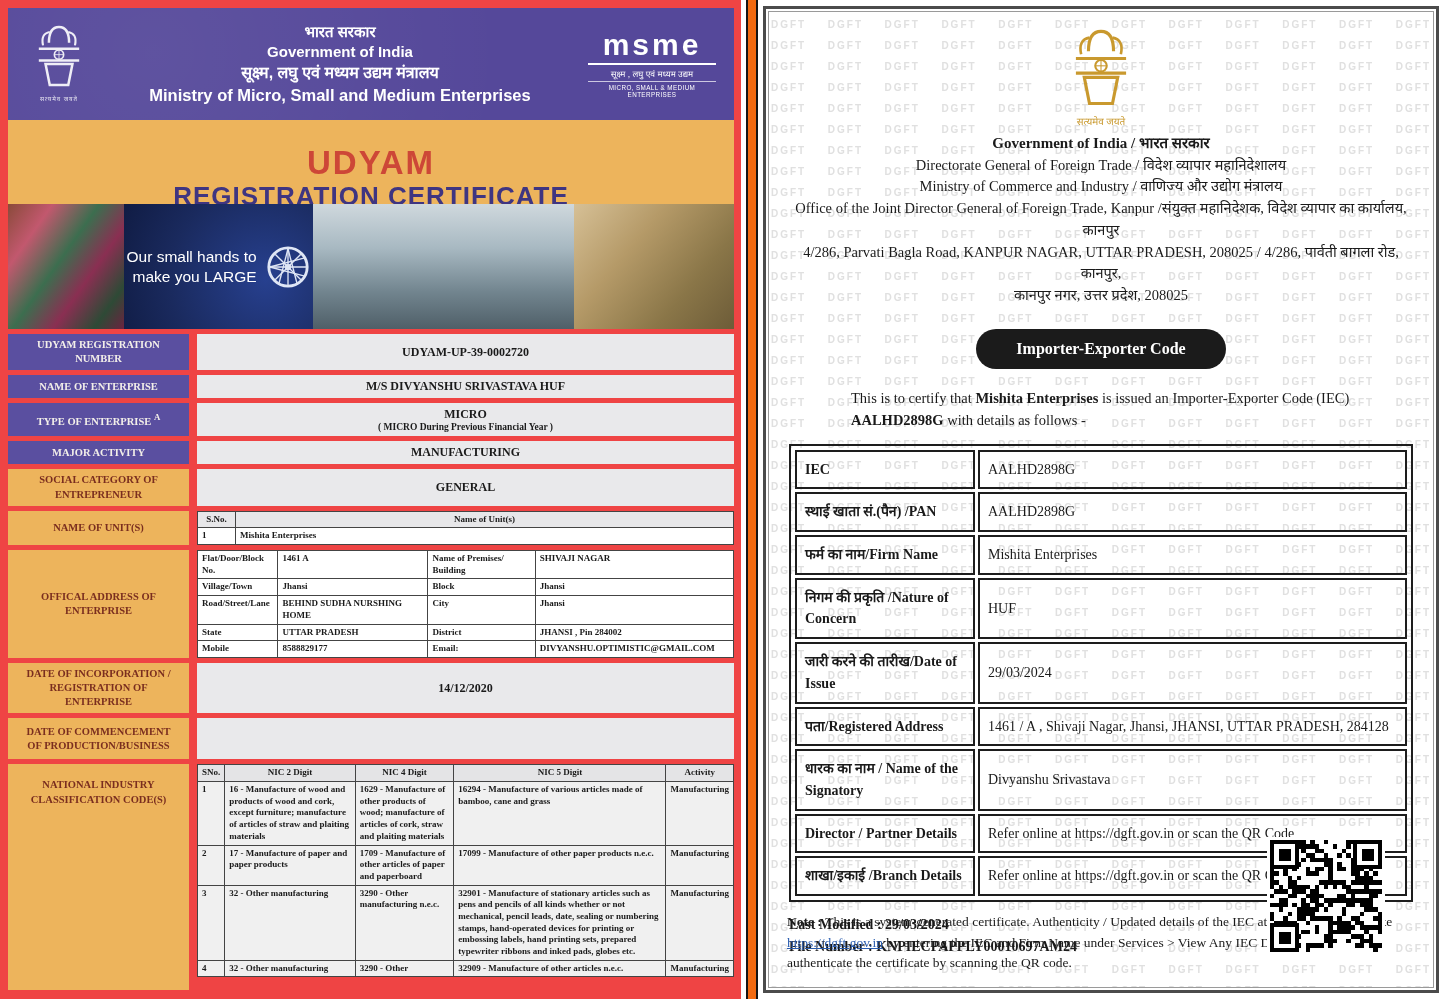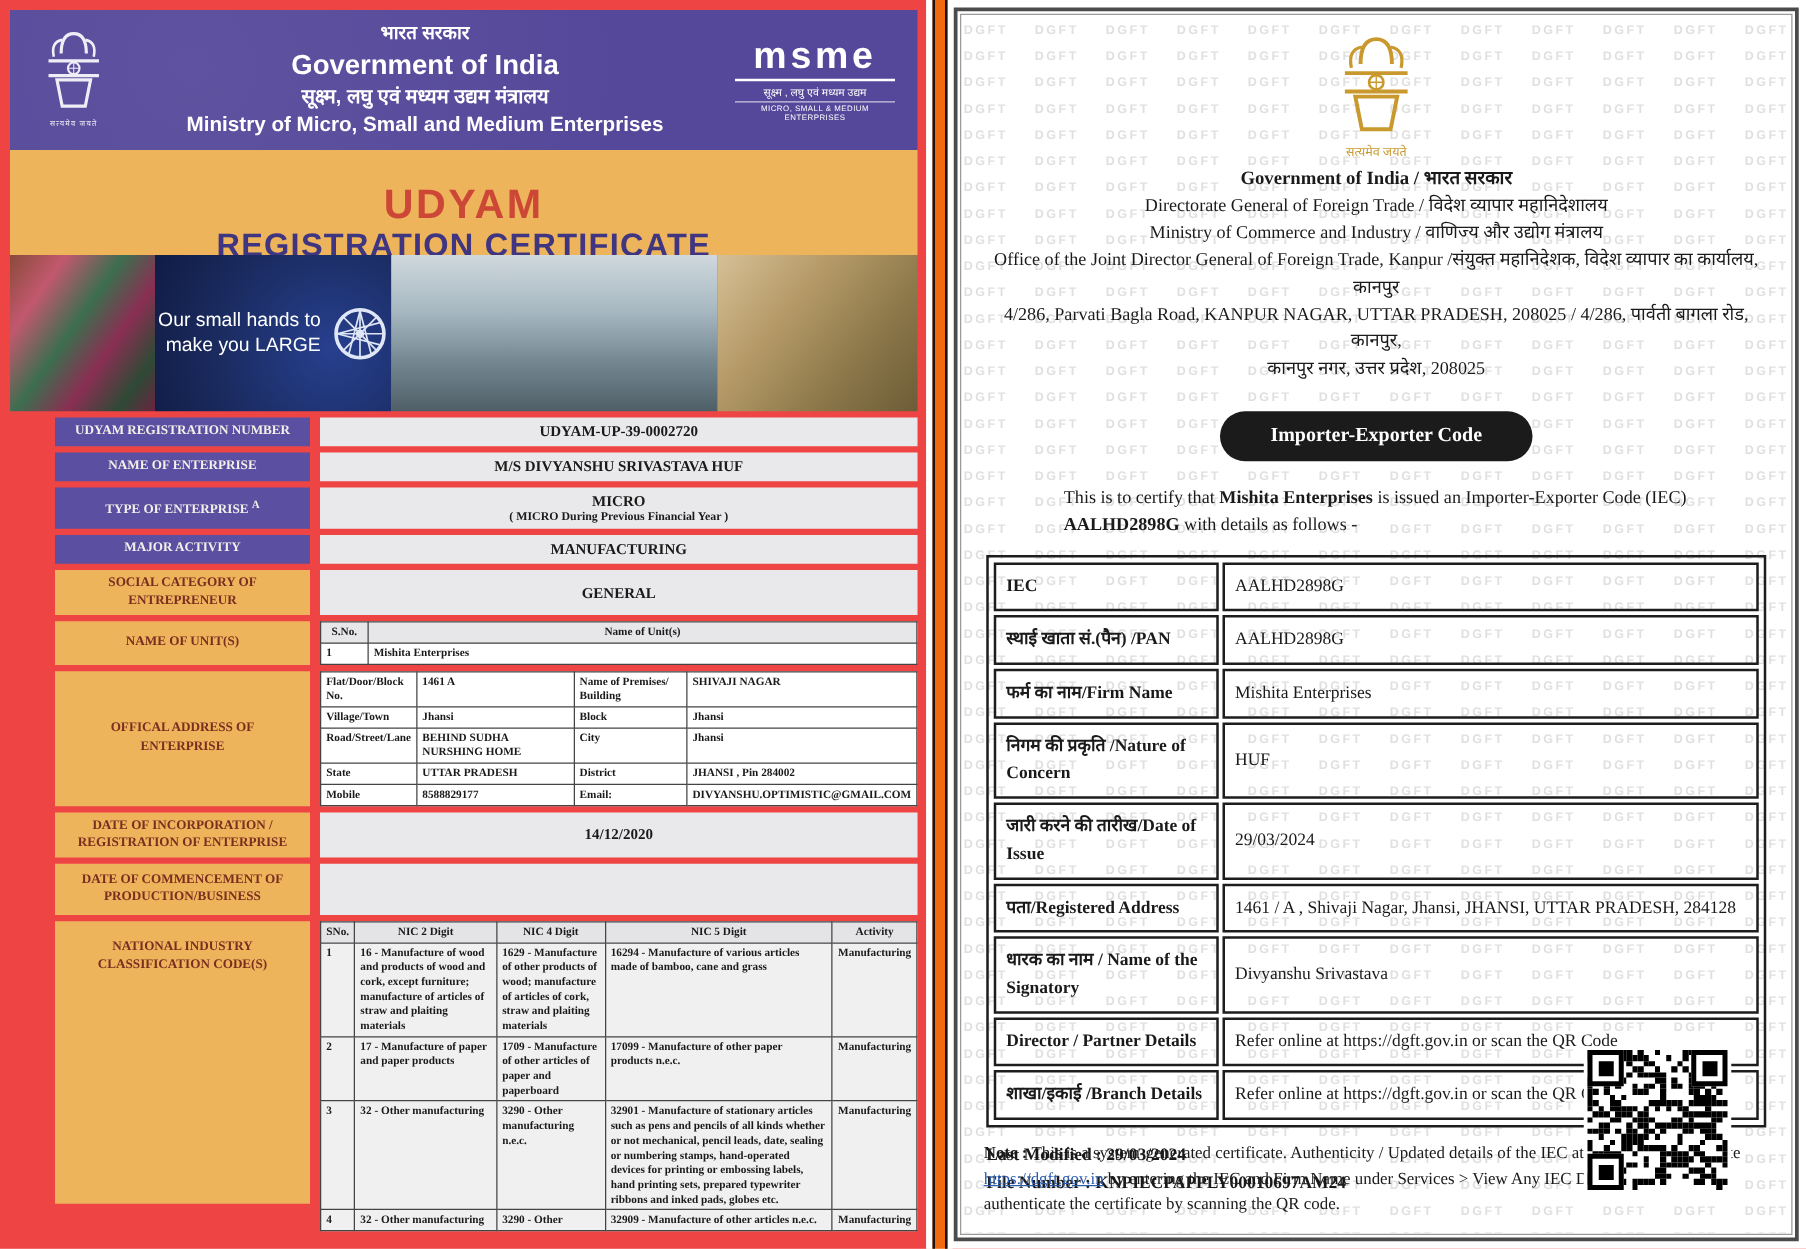--- a/index.html
+++ b/index.html
@@ -13,21 +13,21 @@
 
   
   .ldoc{position:absolute;left:0;top:0;width:741px;height:999px;background:#ef4444;padding:8px 7px 0 8px;}
   .u-header{height:112px;background:var(--purple);display:flex;align-items:center;padding:0 18px;
             background-image:radial-gradient(circle at 20% 40%, rgba(255,255,255,.06), transparent 60%);}
   .u-emblem{width:66px;height:86px;color:#efeef6;flex:0 0 auto;text-align:center;}
   .u-emblem svg{width:56px;height:74px;display:block;margin:0 auto;}
   .u-emblem .motto{font-size:6px;color:#efeef6;letter-spacing:1px;}
   .u-head-center{flex:1;text-align:center;color:#fff;font-family:"Liberation Sans",sans-serif;line-height:1.35;}
   .u-head-center .hi1{font-size:15px;font-weight:bold;}
-  .u-head-center .en1{font-size:22px;font-weight:bold;}
+  .u-head-center .en1{font-size:15px;font-weight:bold;}
   .u-head-center .hi2{font-size:16px;font-weight:bold;}
   .u-head-center .en2{font-size:16.5px;font-weight:bold;}
   .msme-logo{flex:0 0 auto;width:128px;text-align:center;color:#fff;font-family:"Liberation Sans",sans-serif;}
   .msme-word{font-size:30px;font-weight:bold;letter-spacing:3px;line-height:1;
              border-bottom:2px solid #fff;padding-bottom:3px;font-stretch:condensed;}
   .msme-hi{font-size:8.5px;margin-top:3px;border-bottom:1px solid rgba(255,255,255,.7);padding-bottom:2px;}
   .msme-en{font-size:6.3px;margin-top:2px;letter-spacing:.4px;}
 
   .u-title{height:84px;background:var(--yellow);text-align:center;
            font-family:"Liberation Sans",sans-serif;padding-top:26px;}
@@ -38,22 +38,22 @@
   .ph{height:100%;}
   .ph-craft{width:16%;background:linear-gradient(125deg,#8a4a3a 0%,#c2586e 22%,#3c6e4f 45%,#8a2f52 65%,#2e4a36 85%,#6b2340 100%);}
   .ph-navy{width:26%;background:radial-gradient(circle at 75% 60%, #27408f 0%, var(--navy) 60%, #101c44 100%);
            color:#fff;display:flex;align-items:center;justify-content:center;gap:8px;font-family:"Liberation Sans",sans-serif;}
   .ph-navy .slogan{font-size:15.5px;line-height:1.25;text-align:right;}
   .ph-navy svg{width:46px;height:46px;color:#dfe6f5;}
   .ph-office{width:36%;background:linear-gradient(180deg,#cfd8dd 0%,#a8b9c2 35%,#72858f 70%,#4f5f68 100%);}
   .ph-hay{width:22%;background:linear-gradient(130deg,#d6c096 0%,#b59a68 35%,#8a7648 70%,#6d5c38 100%);}
 
   .frow{display:flex;align-items:stretch;margin-top:5px;}
-  .flabel{width:204px;flex:0 0 auto;display:flex;align-items:center;justify-content:center;
-          text-align:center;font-weight:bold;font-size:10.5px;padding:4px 10px;line-height:1.35;margin-left:36px;}
+  .flabel{width:181px;flex:0 0 auto;display:flex;align-items:center;justify-content:center;
+          text-align:center;font-weight:bold;font-size:10.5px;padding:4px 10px;line-height:1.35;}
   .flabel.pur{background:var(--labelpurple);color:#f3efe9;}
   .flabel.yel{background:var(--yellow);color:var(--maroon);}
   .fvalue{flex:1;margin-left:8px;background:#e9e9eb;display:flex;flex-direction:column;
           align-items:center;justify-content:center;font-weight:bold;font-size:12px;text-align:center;padding:4px;}
   .fvalue .sub{font-size:9.5px;}
   .fwrap{flex:1;margin-left:8px;}
 
   table.doc{width:100%;border-collapse:collapse;font-size:9px;font-weight:bold;background:#fff;}
   table.doc th,table.doc td{border:1px solid #444;padding:2px 4px;vertical-align:top;text-align:left;line-height:1.3;}
   table.doc th{background:#e7e7e9;text-align:center;}

